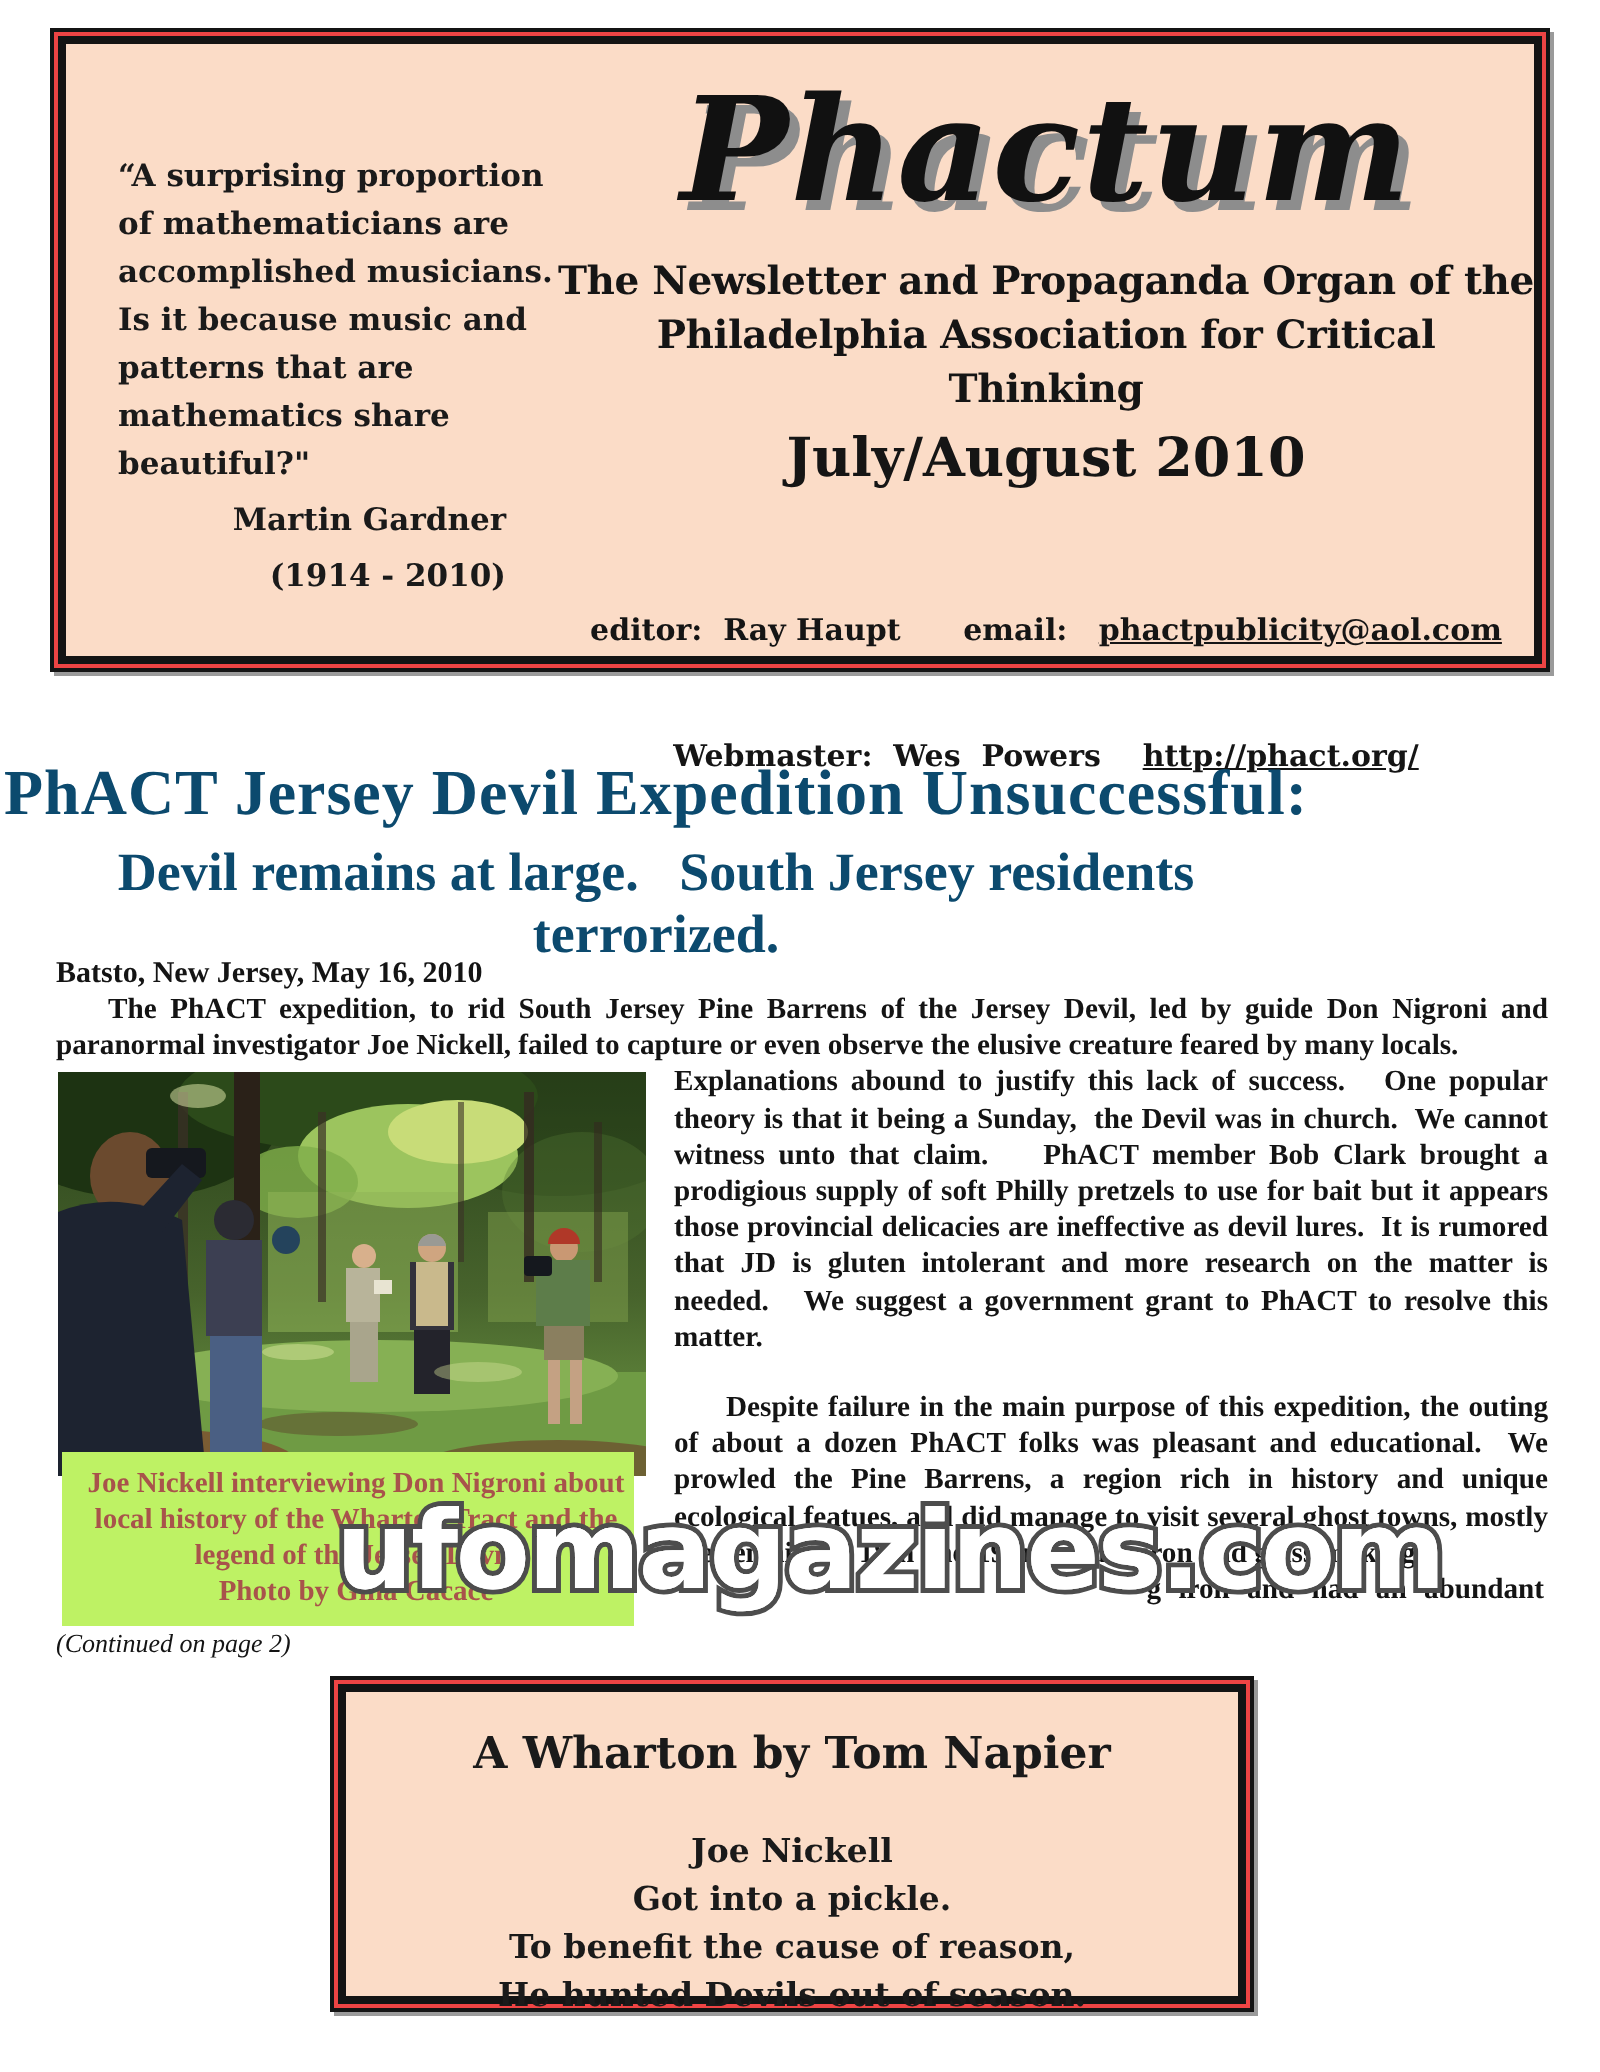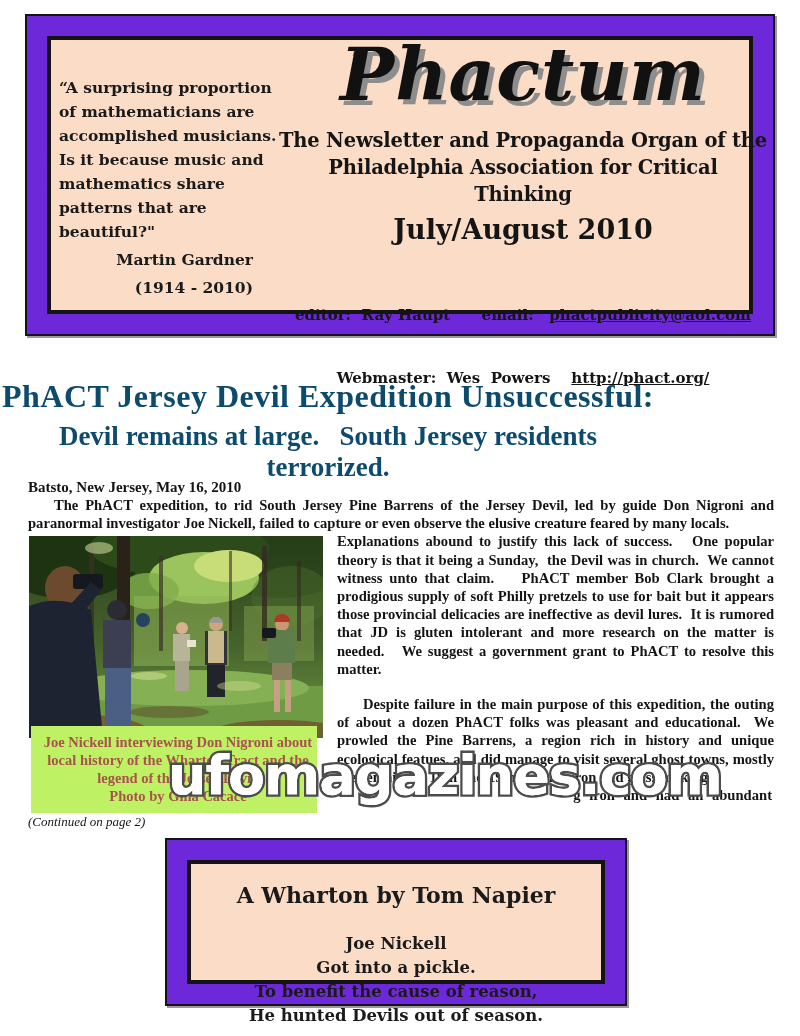--- a/index.html
+++ b/index.html
@@ -1,21 +1,21 @@
 <!DOCTYPE html>
 <html><head>
 <meta charset="utf-8">
 <style>
   * { margin:0; padding:0; box-sizing:border-box; }
   html,body { background:#fff; }
   .page { position:relative; width:800px; height:1036px; background:#ffffff; overflow:hidden;
           font-family:"Liberation Serif", serif; margin:0 auto; }
 
   
-  .dbox { border:2px solid #141414; padding:20px; background:#6d28d9; box-shadow:2px 2px 0 #9a9a9a; }
+  .dbox { border:2px solid #141414; padding:2px; background:#ef4444; box-shadow:2px 2px 0 #9a9a9a; }
   .dbox-inner { border:4px solid #141414; background:#fbdcc7; width:100%; height:100%; }
 
   
   .masthead { position:absolute; left:25px; top:14px; width:750px; height:322px; }
   .quote-block { position:absolute; left:32px; top:60px; width:228px;
                  font-family:"DejaVu Serif", serif; font-weight:bold; font-size:15.5px;
                  line-height:24px; color:#1a1a1a; }
   .quote-attrib { margin-top:4px; text-align:right; padding-right:34px; }
   .mast-right { position:absolute; left:250px; top:16px; width:492px; text-align:center; }
   .mast-title { font-family:"DejaVu Serif", serif; font-style:italic; font-weight:bold;
@@ -72,22 +72,22 @@
 <div class="page">
 
   <div class="masthead dbox">
     <div class="dbox-inner">
 
       <div class="quote-block">
         <div>“A surprising proportion</div>
         <div>of mathematicians are</div>
         <div>accomplished musicians.</div>
         <div>Is it because music and</div>
+        <div>patterns that are</div>
         <div>mathematics share</div>
-        <div>patterns that are</div>
         <div>beautiful?"</div>
         <div class="quote-attrib">Martin Gardner</div>
         <div class="quote-attrib">(1914  - 2010)</div>
       </div>
 
       <div class="mast-right">
         <div class="mast-title">Phactum</div>
         <div class="mast-sub">
           <div>The Newsletter and Propaganda Organ of the</div>
           <div>Philadelphia Association for Critical Thinking</div>

